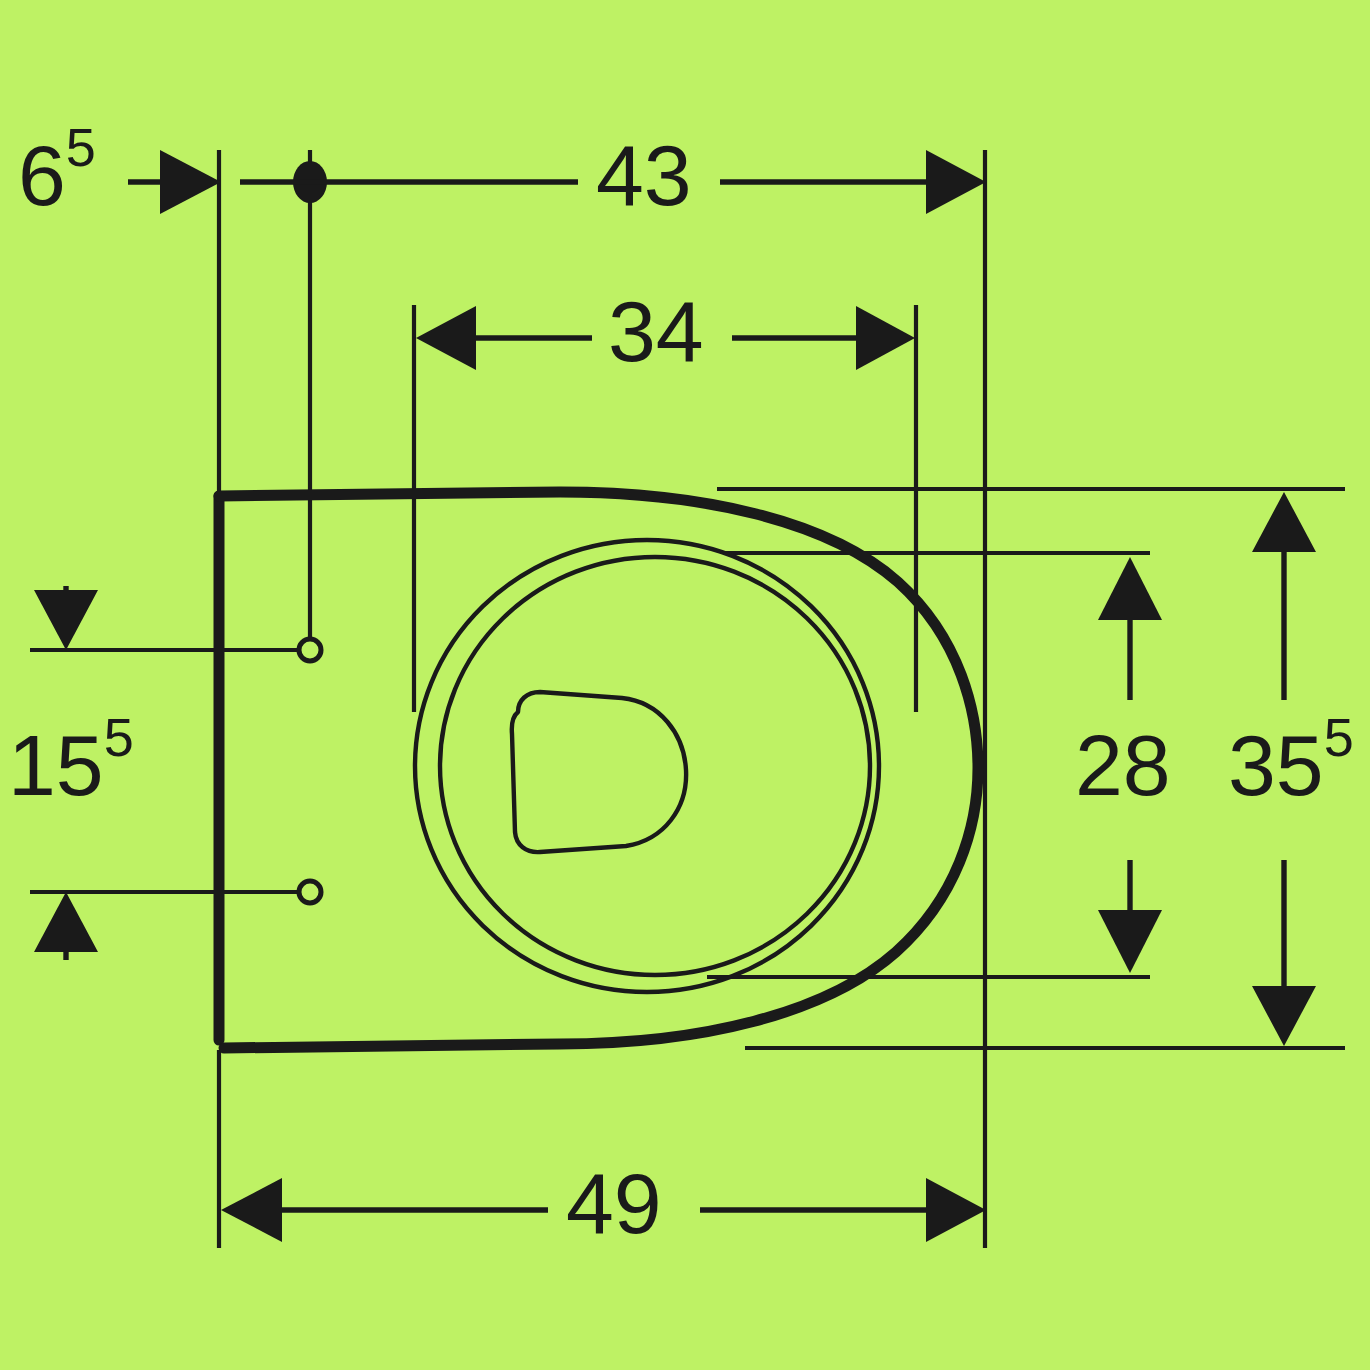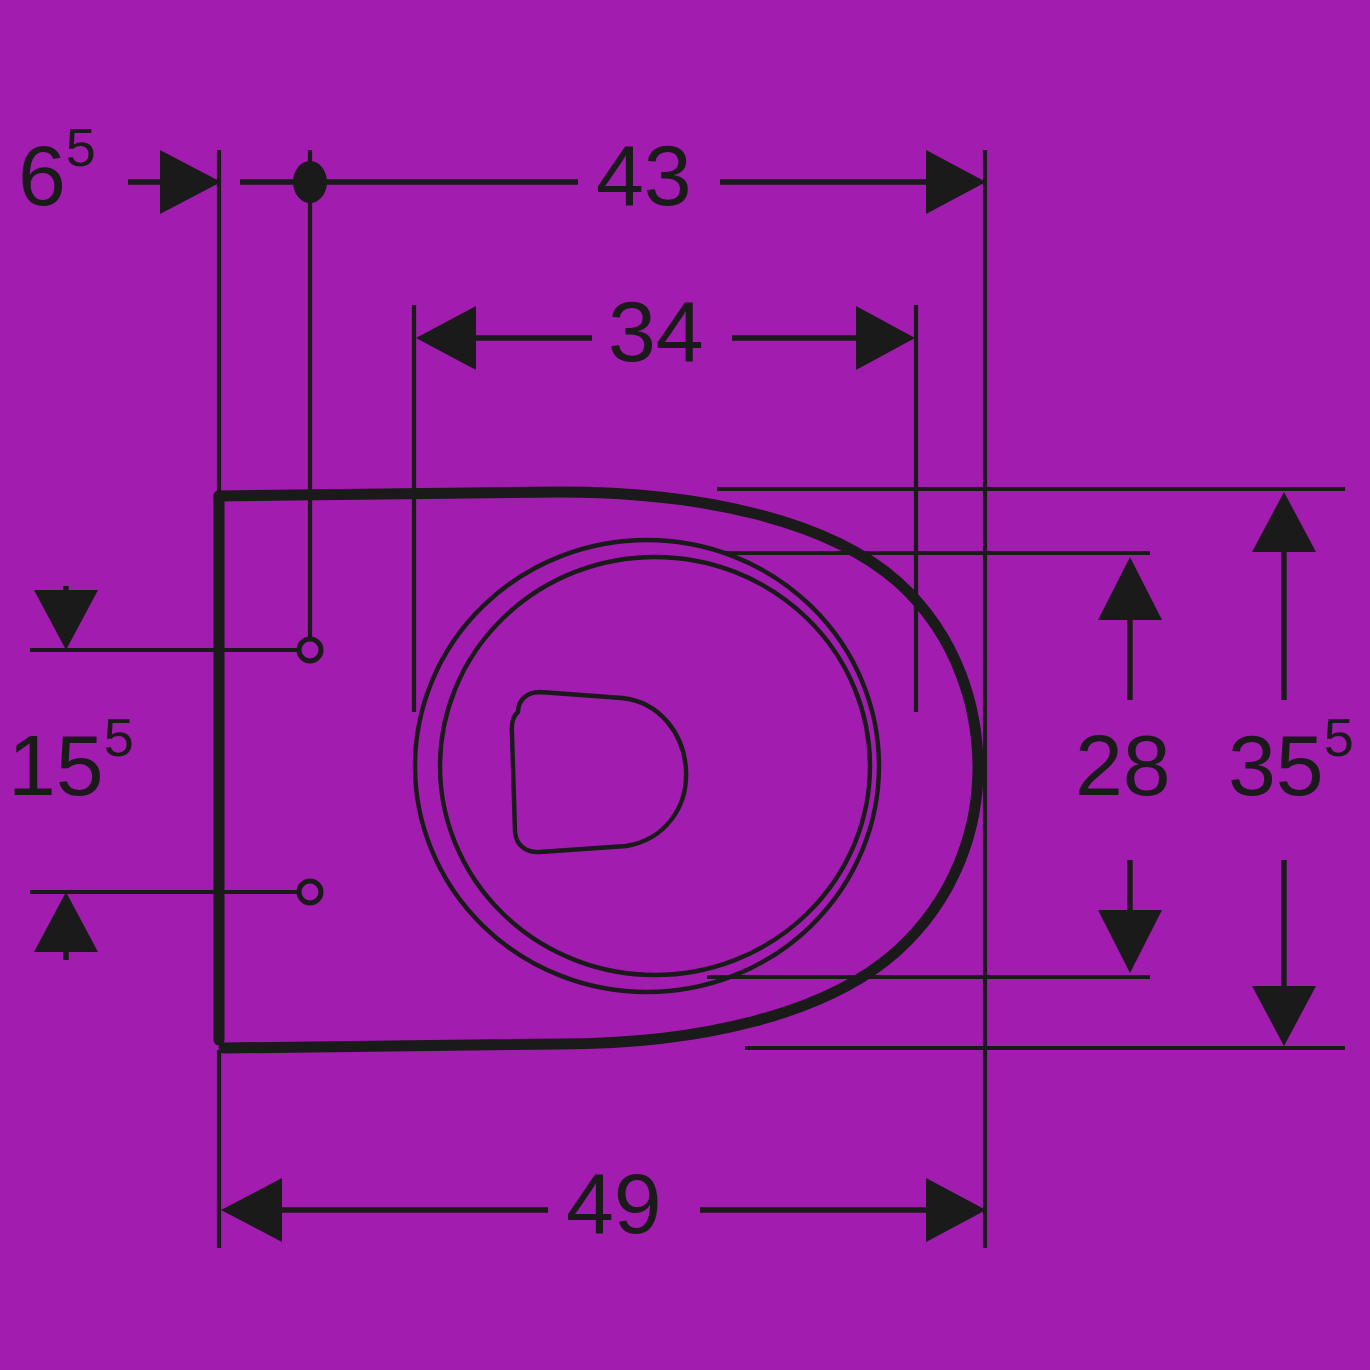--- a/index.html
+++ b/index.html
@@ -10,21 +10,21 @@
   body {
     width: 1370px;
     height: 1370px;
     font-family: "Liberation Sans", sans-serif;
     overflow: hidden;
   }
   #drawing-root {
     position: relative;
     width: 1370px;
     height: 1370px;
-    background: #a21caf;
+    background: #bef264;
   }
   svg#tech-drawing {
     display: block;
     width: 1370px;
     height: 1370px;
   }
   .dim-text {
     font-family: "Liberation Sans", sans-serif;
     font-size: 86px;
     fill: #1a1a1a;

